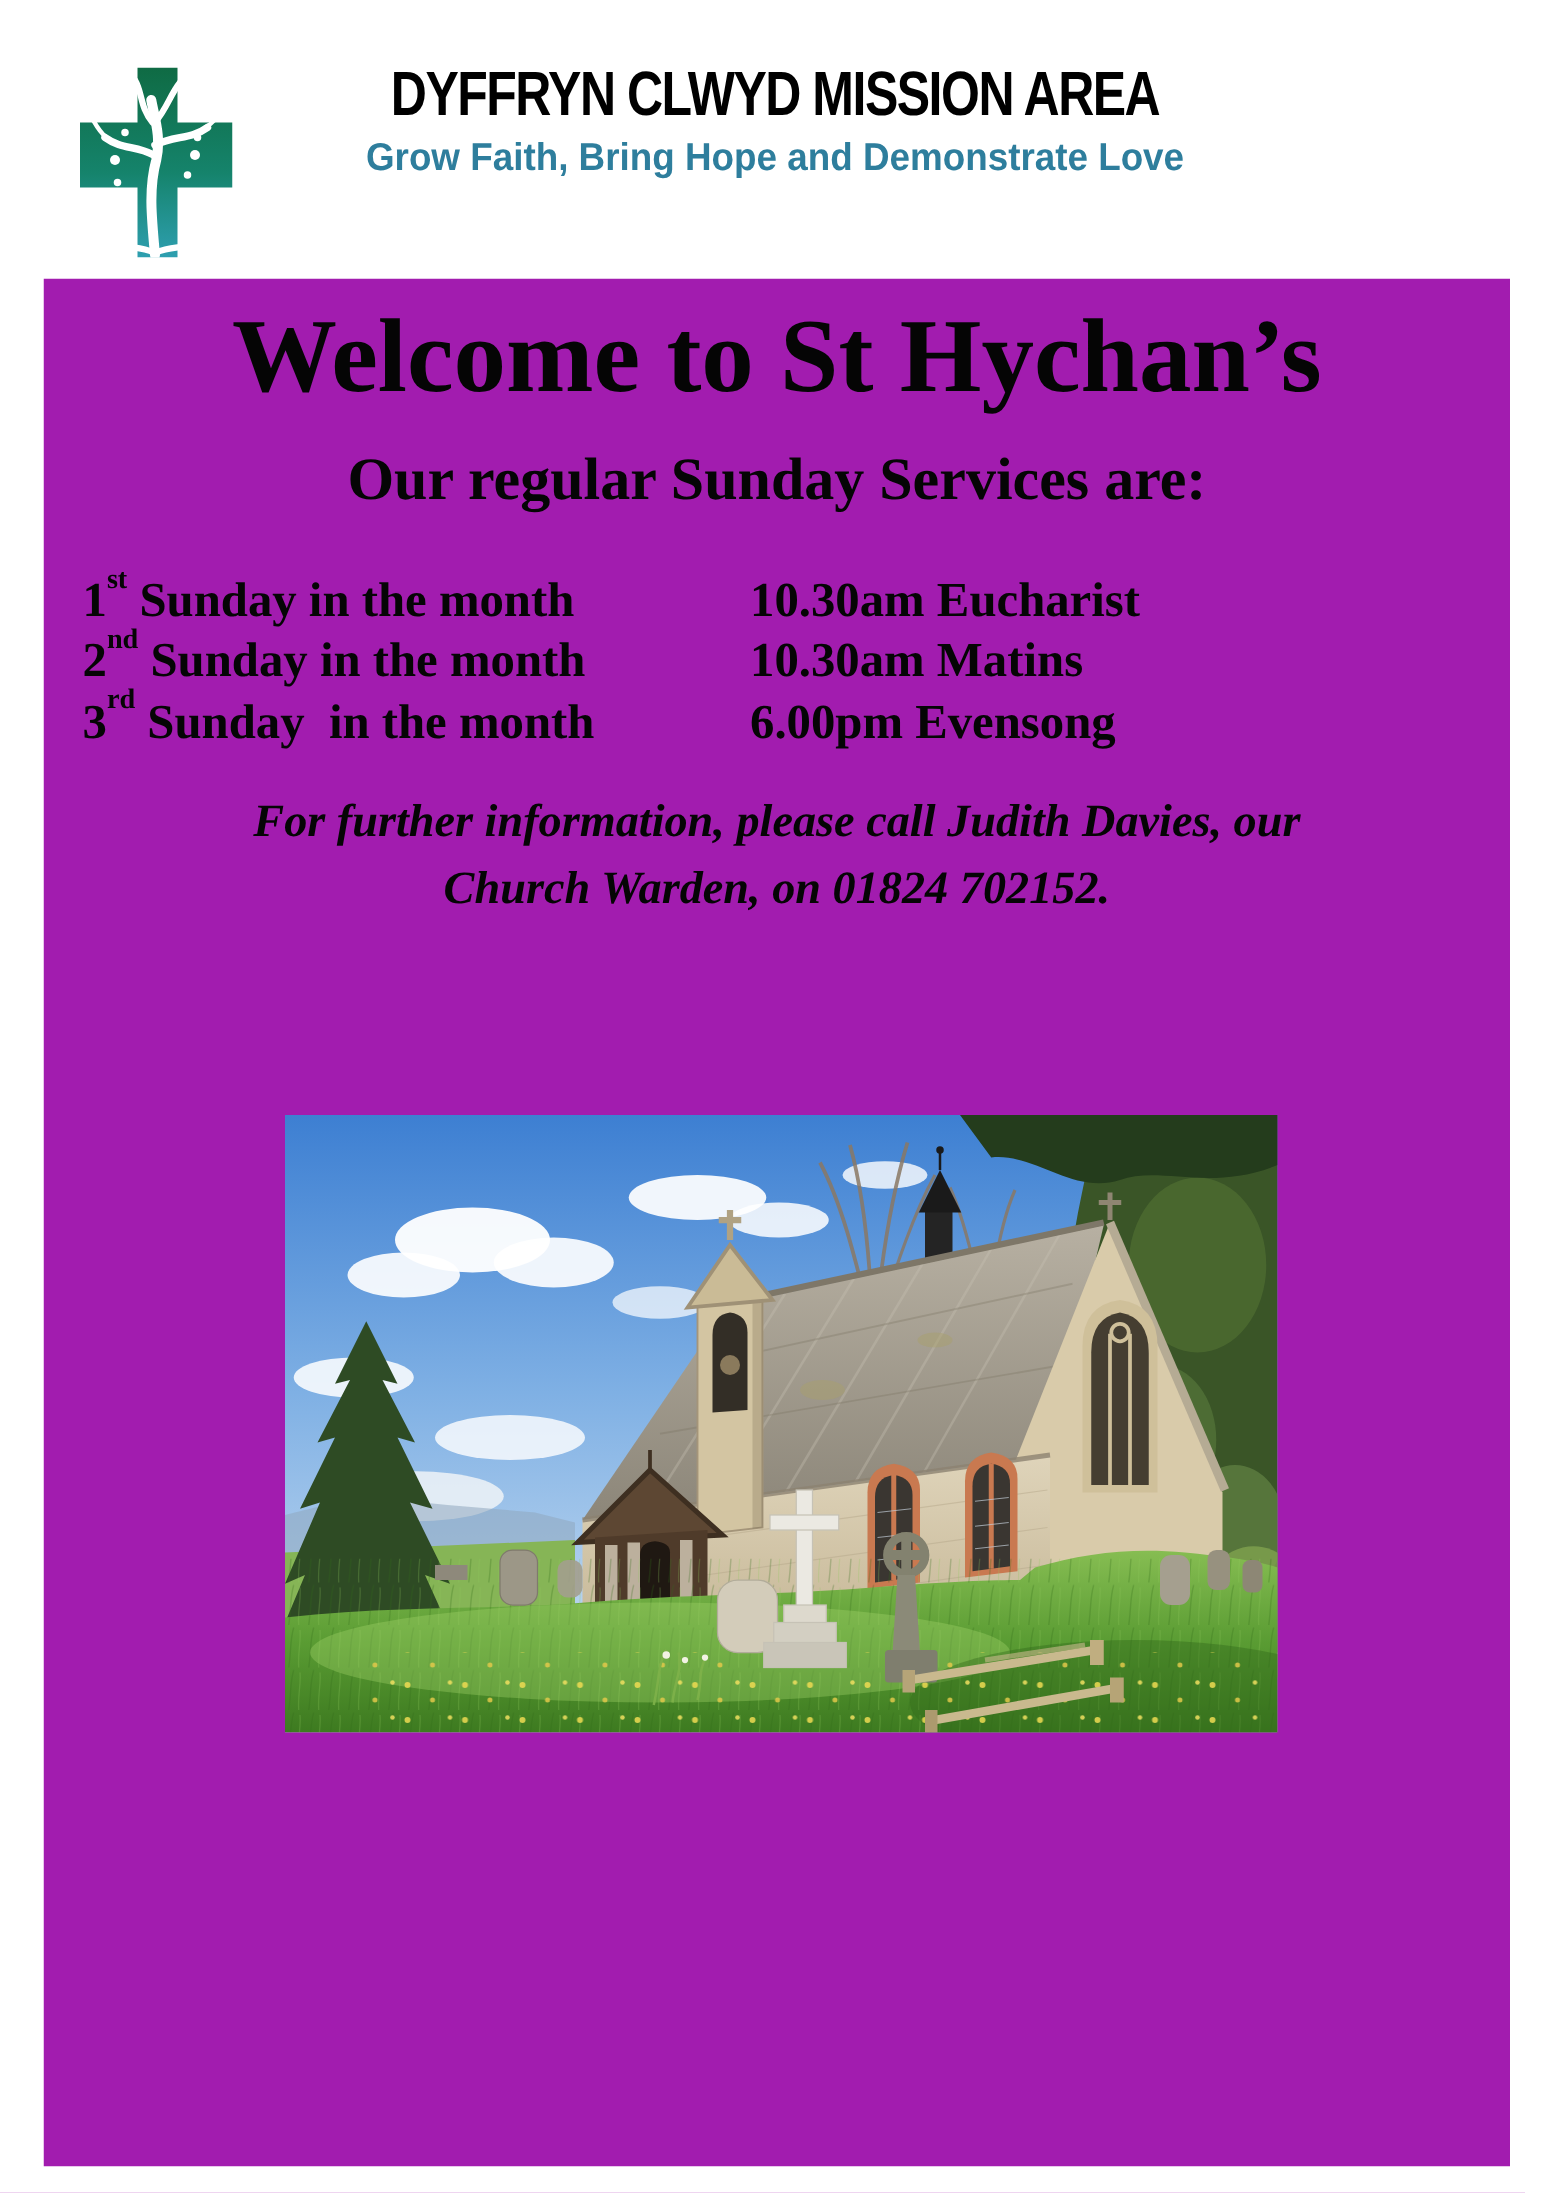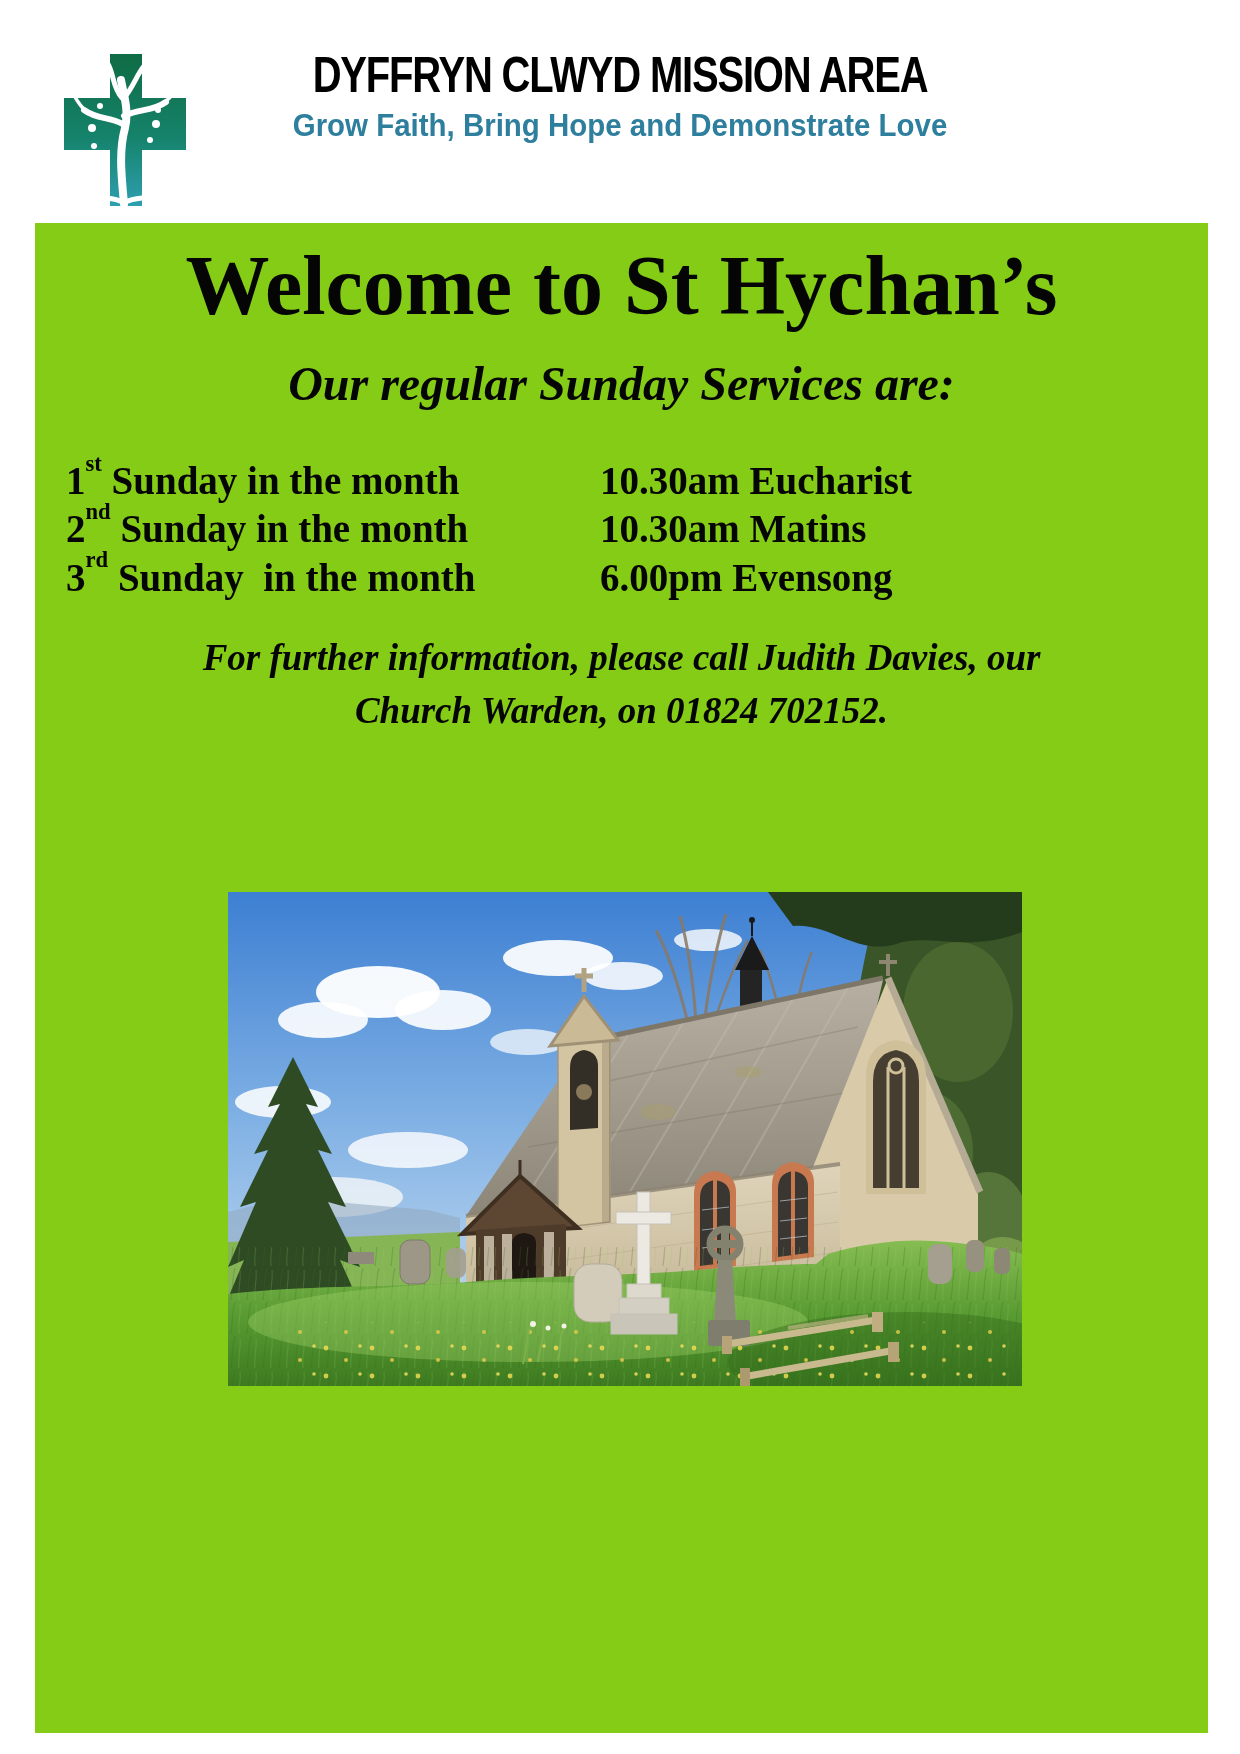--- a/index.html
+++ b/index.html
@@ -22,21 +22,21 @@
     margin-top:7px; text-align:center; color:#2E7E9D;
     font-family:"Liberation Sans","DejaVu Sans",sans-serif; font-weight:700;
     font-size:31px; transform:scaleX(.95); transform-origin:50% 50%;
   }
   
   .poster {
     position:absolute; left:35px; top:223px; width:1173px; height:1510px;
     background:#F9A469; overflow:hidden;
   }
   .poster-title { margin:14px 0 0; text-align:center; font-weight:700; font-size:84px; line-height:1.155; color:#050505; }
-  .services-heading { margin-top:22px; text-align:center; font-style:italic; font-weight:700; font-size:48px; }
+  .services-heading { margin-top:22px; text-align:center; font-weight:700; font-size:48px; }
   .services { margin-top:46px; padding-left:31px; font-weight:700; font-size:39px; line-height:1.24; }
   .day  { display:inline-block; width:534px; white-space:pre-wrap; }
   .time { white-space:pre-wrap; }
   sup.ord { font-size:58%; line-height:0; position:relative; top:-0.42em; }
   .contact { margin-top:30px; text-align:center; font-style:italic; font-weight:700; font-size:37px; line-height:1.42; }
   .welcome { margin-top:16px; text-align:center; font-weight:700; font-size:44px; line-height:1.22; white-space:pre-wrap; }
   .photo { margin:155px 0 0 193px; width:794px; height:494px; display:block; }
   .photo svg { width:100%; height:100%; display:block; }
 </style>
 </head>
@@ -73,21 +73,21 @@
             <circle cx="86" cy="86" r="3"></circle>
           <circle cx="30" cy="92" r="3"></circle>
             <circle cx="94" cy="56" r="3"></circle>
         </g>
       </svg>
     </div>
     <h1 class="org-title">DYFFRYN CLWYD MISSION AREA</h1>
     <div class="org-tagline" style="color: rgb(46, 126, 157);">Grow Faith, Bring Hope and Demonstrate Love</div>
   </header>
 
-  <section class="poster" style="background-color: #84cc16;">
+  <section class="poster" style="background-color: #a21caf;">
 
     <h2 class="poster-title"><span>Welcome to St Hychan’s</span><br>
     </h2>
 
     <div class="services-heading">Our regular Sunday Services are:</div>
 
     <div class="services">
       <div class="row">
         <span class="day"><span>1</span><sup class="ord">st</sup><span> Sunday in the month</span></span><span class="time">10.30am Eucharist</span>
       </div>

